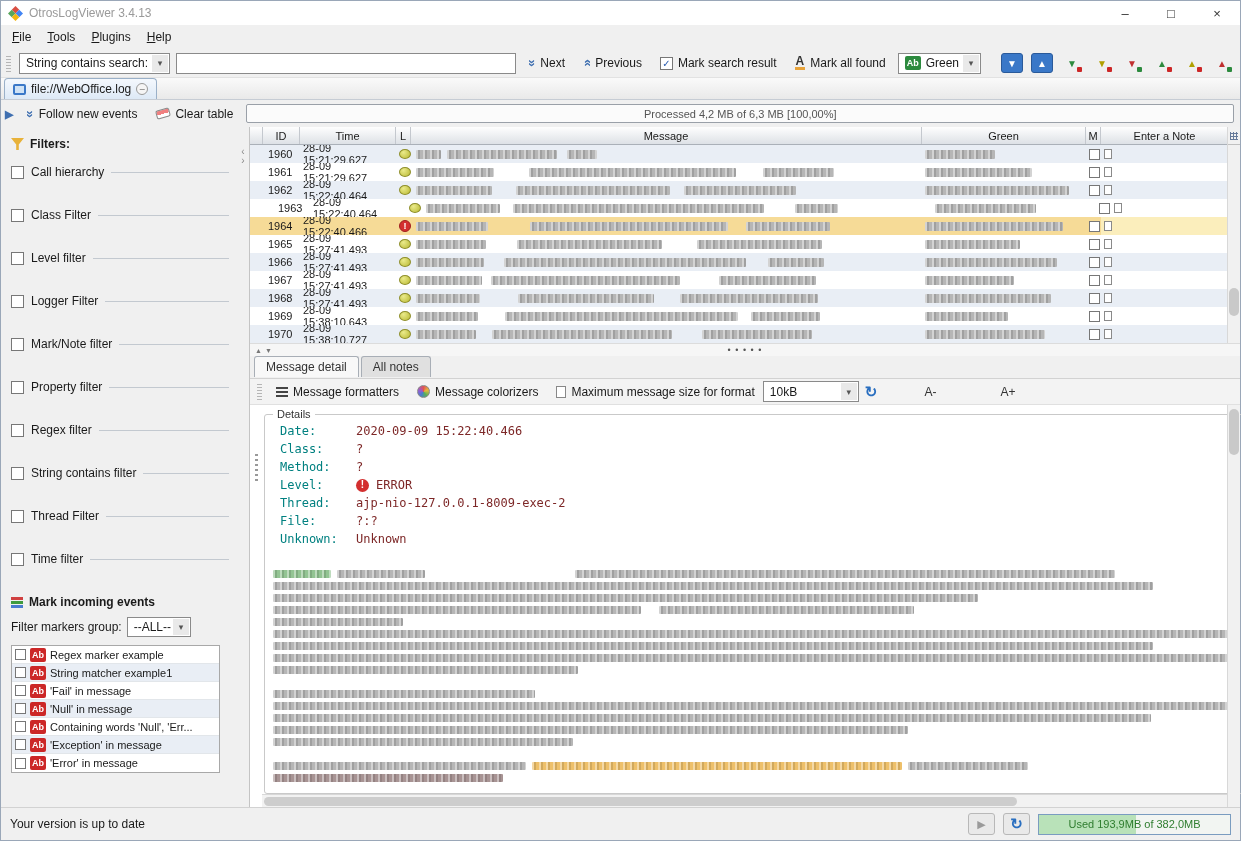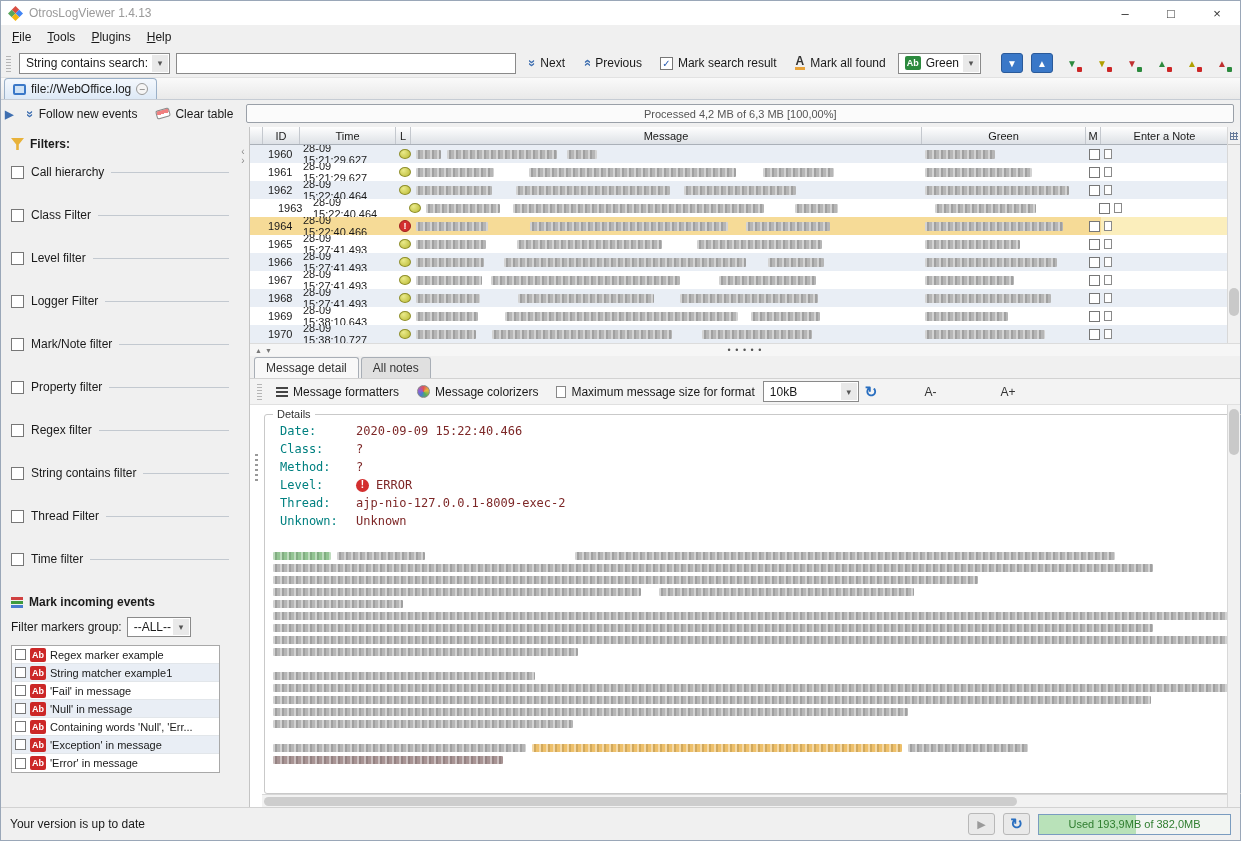--- a/index.html
+++ b/index.html
@@ -90,21 +90,21 @@
 .vscroll{width:13px;background:#f1f1f1;border-left:1px solid #d8d8d8;display:flex;flex-direction:column;flex:0 0 auto;}
 .corner-btn{height:18px;border-bottom:1px solid #c0c0c0;display:flex;align-items:center;justify-content:center;}
 .grid-icon{width:8px;height:8px;background:repeating-linear-gradient(0deg,#667a99 0 1px,transparent 1px 3px),repeating-linear-gradient(90deg,#667a99 0 1px,transparent 1px 3px);}
 .vtrack{flex:1;position:relative;}
 .vthumb{position:absolute;left:1px;right:1px;border-radius:5px;background:#c9c9c9;}
 
 .splitter{height:13px;display:flex;align-items:center;position:relative;border-top:1px solid #dcdcdc;background:#f6f6f6;flex:0 0 auto;}
 .mini-arrows{display:flex;gap:3px;padding-left:5px;color:#777;font-size:7px;}
 .dots{position:absolute;left:50%;transform:translateX(-50%);color:#555;font-size:9px;letter-spacing:1px;}
 
-.dtabs{height:22px;display:flex;align-items:center;padding-left:4px;background:#f0f0f0;flex:0 0 auto;}
+.dtabs{height:22px;display:flex;align-items:flex-start;padding-left:4px;background:#f0f0f0;flex:0 0 auto;}
 .dtab{height:21px;display:flex;align-items:center;padding:0 11px;border:1px solid #a8aeb6;border-bottom:none;border-radius:3px 3px 0 0;margin-right:2px;background:#e0e0e0;color:#333;}
 .dtab.active{background:#f8f8f8;}
 .dtoolbar{height:27px;display:flex;align-items:center;gap:6px;padding:0 5px;background:#f3f3f3;border-top:1px solid #d2d2d2;border-bottom:1px solid #e0e0e0;flex:0 0 auto;}
 .lines-icon{width:12px;height:10px;background:repeating-linear-gradient(0deg,#444 0 2px,transparent 2px 4px);flex:0 0 auto;}
 .color-wheel{width:13px;height:13px;border-radius:50%;border:1px solid #888;background:conic-gradient(#e05555,#e8b93a,#58b158,#4a7bd0,#9a5bd0,#e05555);flex:0 0 auto;}
 .page-icon{width:10px;height:12px;border:1px solid #888;background:#fff;flex:0 0 auto;}
 .refresh-glyph{color:#2a6fc0;font-size:15px;font-weight:bold;}
 .font-btn{padding:2px 9px;color:#333;}
 .dbody{flex:1;display:flex;min-height:0;background:#fff;}
 .dgutter{width:12px;flex:0 0 auto;display:flex;flex-direction:column;align-items:center;padding-top:48px;}
@@ -137,21 +137,21 @@
 
 <div class="window">
 
   <div class="titlebar">
     <svg width="15" height="15" viewBox="0 0 16 16">
       <polygon points="8,0 12,4 8,8 4,4" fill="#d94f43"></polygon>
       <polygon points="4,4 8,8 4,12 0,8" fill="#58a55c"></polygon>
       <polygon points="12,4 16,8 12,12 8,8" fill="#4285f4"></polygon>
       <polygon points="8,8 12,12 8,16 4,12" fill="#f2b50f"></polygon>
     </svg>
-    <span class="title-text">OtrosLogViewer 1.4.13</span>
+    <span class="title-text">OtrosLogViewer 3.4.13</span>
     <div class="win-controls">
       <div class="win-btn">–</div>
       <div class="win-btn">□</div>
       <div class="win-btn">×</div>
     </div>
   </div>
 
   <div class="menubar">
       <div class="menu-item"><u>F</u>ile</div>
       <div class="menu-item"><u>T</u>ools</div>
@@ -702,20 +702,26 @@
                     <span class="d-value">ERROR</span>
                   </span>
                 </div>
                 <div class="d-row">
                   <span class="d-label">Thread:</span>
                   <span class="d-valwrap">
                     <span class="d-value">ajp-nio-127.0.0.1-8009-exec-2</span>
                   </span>
                 </div>
                 <div class="d-row">
+                  <span class="d-label">File:</span>
+                  <span class="d-valwrap">
+                    <span class="d-value">?:?</span>
+                  </span>
+                </div>
+                <div class="d-row">
                   <span class="d-label">Unknown:</span>
                   <span class="d-valwrap">
                     <span class="d-value">Unknown</span>
                   </span>
                 </div>
               </div>
             <div class="trace">
                 <div class="trace-line">
                   <span class="blur green" style="width: 58px; margin-left: 0px;"></span>
                   <span class="blur" style="width: 88px; margin-left: 6px;"></span>

